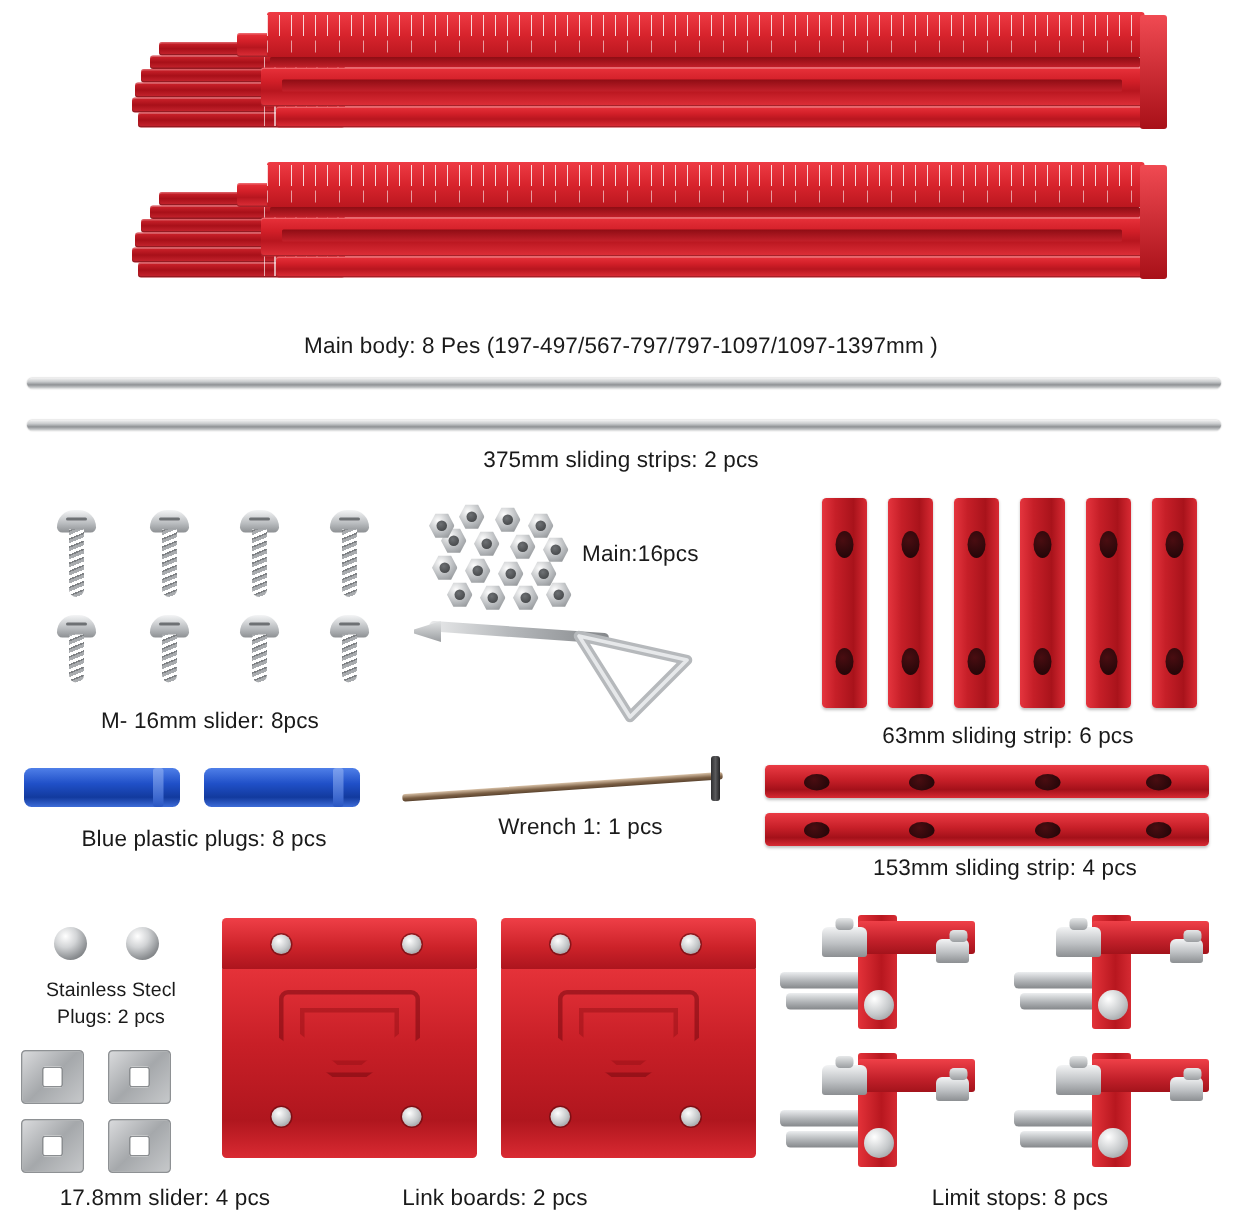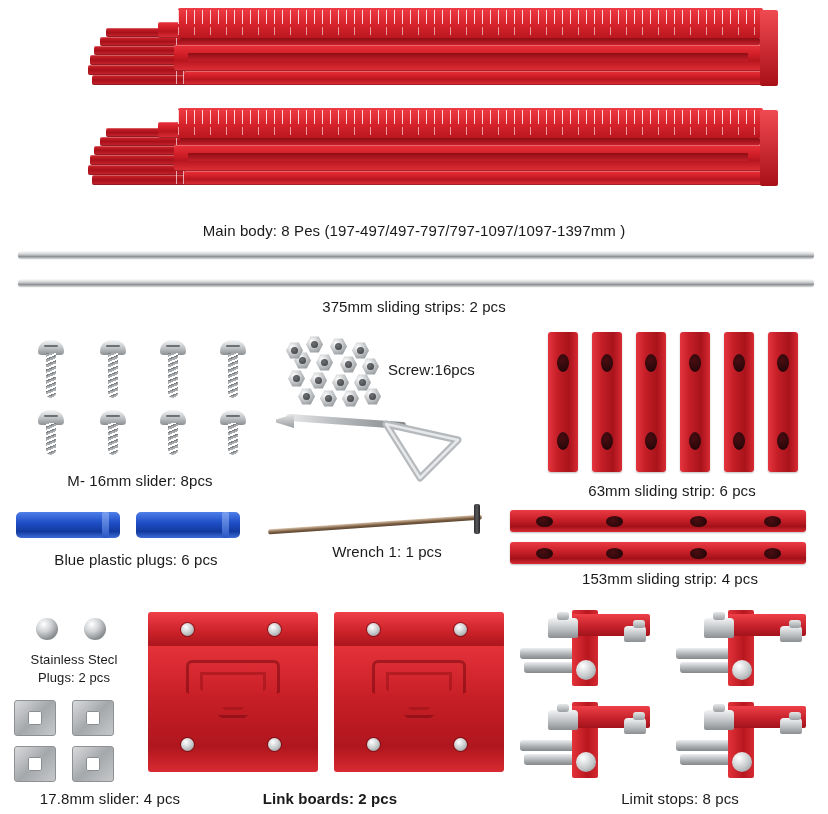--- a/index.html
+++ b/index.html
@@ -283,21 +283,21 @@
         <div class="scale2"></div>
       </div>
       <div class="groove" style="left:92px;top:34px;width:580px;height:7px;"></div>
       <div class="rail" style="left:86px;top:41px;width:590px;height:26px;"></div>
       <div class="groove" style="left:100px;top:49px;width:560px;height:8px;"></div>
       <div class="rail" style="left:96px;top:67px;width:588px;height:14px;"></div>
       <div class="endcap" style="left:672px;top:6px;width:18px;height:76px;"></div>
     </div>
   </div>
 
-  <div class="cap" style="left:0;top:222px;width:828px;">Main body: 8 Pes (197-497/497-797/797-1097/1097-1397mm )</div>
+  <div class="cap" style="left:0;top:222px;width:828px;">Main body: 8 Pes (197-497/567-797/797-1097/1097-1397mm )</div>
 
   <div class="grp" style="left:0;top:246px;width:828px;height:56px;">
     <div class="rod" style="left:18px;top:6px;width:796px;"></div>
     <div class="rod" style="left:18px;top:34px;width:796px;"></div>
   </div>
   <div class="cap" style="left:0;top:298px;width:828px;">375mm sliding strips: 2 pcs</div>
 
   <div class="grp" style="left:14px;top:340px;width:250px;height:120px;">
     <div class="screw" style="left:24px;top:0;">
         <div class="head"></div>
@@ -377,21 +377,21 @@
     <div class="hexbolt" style="left:56px;top:54px;">
         <i></i>
       </div>
     <div class="hexbolt" style="left:78px;top:52px;">
         <i></i>
       </div>
     <div class="hexbolt" style="left:0px;top:6px;">
         <i></i>
       </div>
   </div>
-  <div class="cap" style="left:388px;top:361px;width:120px;text-align:left;">Screw:16pcs</div>
+  <div class="cap" style="left:388px;top:361px;width:120px;text-align:left;">Main:16pcs</div>
 
   <div class="grp" style="left:276px;top:400px;width:190px;height:80px;">
     <div class="sd-shaft" style="left:10px;top:18px;width:120px;height:7px;transform:rotate(4deg);"></div>
     <div style="position:absolute;left:0px;top:14px;width:18px;height:14px;background:linear-gradient(180deg,#e2e4e5,#9a9da0);clip-path:polygon(0 40%,100% 0,100% 100%,0 60%);"></div>
     <div style="position:absolute;left:104px;top:20px;width:84px;height:62px;">
       <svg width="84" height="62" viewBox="0 0 84 62">
         <path d="M6 4 L78 20 L40 58 Z" fill="none" stroke="#b6b9bc" stroke-width="7" stroke-linejoin="round"></path>
         <path d="M6 4 L78 20 L40 58 Z" fill="none" stroke="#e6e8ea" stroke-width="2.5" stroke-linejoin="round"></path>
       </svg>
     </div>
@@ -404,21 +404,21 @@
   <div class="cap" style="left:272px;top:543px;width:230px;">Wrench 1: 1 pcs</div>
 
   <div class="grp" style="left:10px;top:508px;width:250px;height:40px;">
     <div class="plug" style="left:6px;top:4px;width:104px;">
       <div class="band" style="left:86px;"></div>
     </div>
     <div class="plug" style="left:126px;top:4px;width:104px;">
       <div class="band" style="left:86px;"></div>
     </div>
   </div>
-  <div class="cap" style="left:6px;top:551px;width:260px;">Blue plastic plugs: 6 pcs</div>
+  <div class="cap" style="left:6px;top:551px;width:260px;">Blue plastic plugs: 8 pcs</div>
 
   <div class="grp" style="left:548px;top:332px;width:264px;height:142px;">
     <div class="strip" style="left:0px;top:0;width:30px;height:140px;">
       <div class="hole" style="left:9px;top:22px;width:12px;height:18px;"></div>
       <div class="hole" style="left:9px;top:100px;width:12px;height:18px;"></div>
     </div>
     <div class="strip" style="left:44px;top:0;width:30px;height:140px;">
       <div class="hole" style="left:9px;top:22px;width:12px;height:18px;"></div>
       <div class="hole" style="left:9px;top:100px;width:12px;height:18px;"></div>
     </div>
@@ -487,21 +487,21 @@
       <div class="lb-top"></div>
       <div class="lb-body"></div>
       <div class="lb-notch"></div>
       <div class="lb-notch2"></div>
       <div class="silverhole" style="left:33px;top:11px;"></div>
       <div class="silverhole" style="left:120px;top:11px;"></div>
       <div class="silverhole" style="left:33px;top:126px;"></div>
       <div class="silverhole" style="left:120px;top:126px;"></div>
     </div>
   </div>
-  <div class="cap" style="left:200px;top:790px;width:260px;font-weight:bold;">Link boards: 2 pcs</div>
+  <div class="cap" style="left:200px;top:790px;width:260px;">Link boards: 2 pcs</div>
 
   <div class="grp" style="left:510px;top:604px;width:310px;height:180px;">
 
     <div class="stop" style="left:10px;top:0;">
       <div class="clampbar" style="left:0px;top:44px;width:64px;"></div>
       <div class="clampbar" style="left:4px;top:58px;width:58px;"></div>
       <div class="vert"></div>
       <div class="horz"></div>
       <div class="knob" style="left:28px;top:14px;"></div>
       <div class="disc" style="left:56px;top:56px;"></div>

